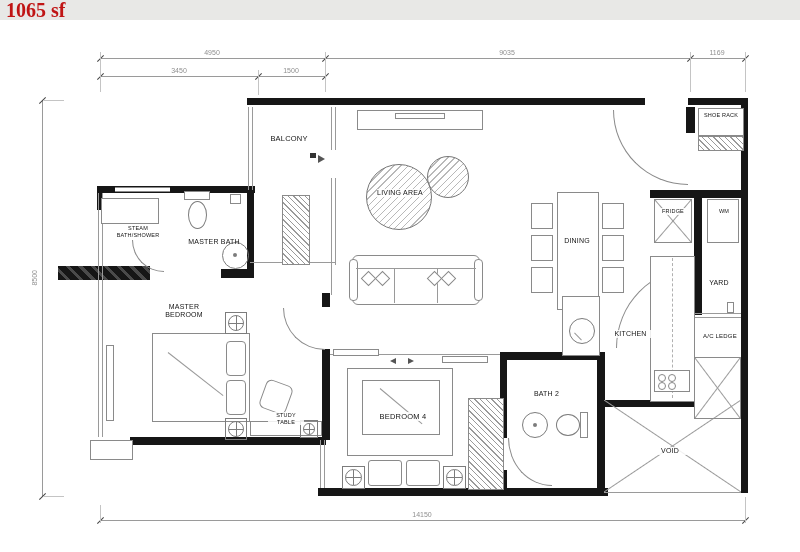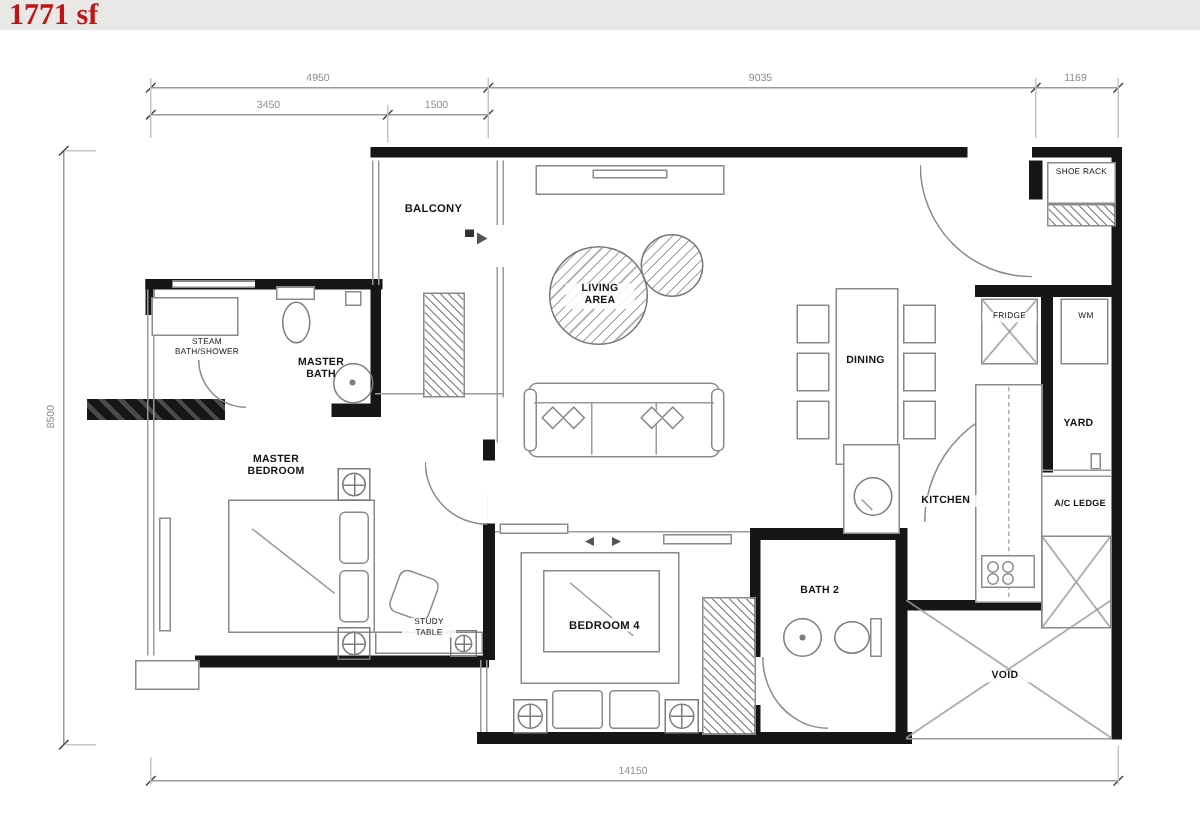--- a/index.html
+++ b/index.html
@@ -3,21 +3,21 @@
 <meta charset="utf-8">
 <style>
   html,body{margin:0;padding:0;background:#fff;}
   #stage{position:relative;width:800px;height:552px;background:#fff;overflow:hidden;
          font-family:"Liberation Sans",sans-serif;}
   .abs{position:absolute;}
   .wall{position:absolute;background:#161616;}
   .t{position:absolute;border:1px solid #8a8a8a;background:#fff;box-sizing:border-box;}
   .ln{position:absolute;background:#9a9a9a;}
   .lnl{position:absolute;background:#c4c4c4;}
-  .lbl{position:absolute;font-weight:700;font-size:7px;line-height:1.2;color:#141414;
+  .lbl{position:absolute;font-weight:400;font-size:7px;line-height:1.2;color:#141414;
        text-align:center;letter-spacing:.2px;}
   .tiny{font-size:5.5px;}
   .dimlbl{position:absolute;font-size:7px;color:#8f8f8f;text-align:center;}
   .tk{position:absolute;width:9px;height:1px;background:#444;transform:rotate(-45deg);}
   .arc{position:absolute;box-sizing:border-box;}
   .hatch{position:absolute;border:1px solid #8a8a8a;box-sizing:border-box;
          background:repeating-linear-gradient(45deg,#fff 0 3px,#9a9a9a 3px 4px);}
   .xbox{position:absolute;border:1px solid #8a8a8a;box-sizing:border-box;background:
     linear-gradient(to top right,transparent calc(50% - 1px),#9a9a9a 50%,transparent calc(50% + 1px)),
     linear-gradient(to bottom right,transparent calc(50% - 1px),#9a9a9a 50%,transparent calc(50% + 1px));}
@@ -34,21 +34,21 @@
   #header{position:absolute;left:0;top:0;width:800px;height:20px;background:#e8e8e6;}
   #title{position:absolute;left:6px;top:0px;font-family:"Liberation Serif",serif;
          font-weight:700;font-size:20px;line-height:20px;color:#c01515;}
 </style>
 </head>
 <body>
 
 <div id="stage">
 
   <div id="header"></div>
-  <div id="title">1771 sf</div>
+  <div id="title">1065 sf</div>
 
   <div class="ln" style="left:100px;top:58px;width:645px;height:1px"></div>
   <div class="tk" style="left:96px;top:58px"></div>
   <div class="tk" style="left:321px;top:58px"></div>
   <div class="tk" style="left:686px;top:58px"></div>
   <div class="tk" style="left:741px;top:58px"></div>
   <div class="dimlbl" style="left:162px;top:49px;width:100px">4950</div>
   <div class="dimlbl" style="left:457px;top:49px;width:100px">9035</div>
   <div class="dimlbl" style="left:667px;top:49px;width:100px">1169</div>
 

